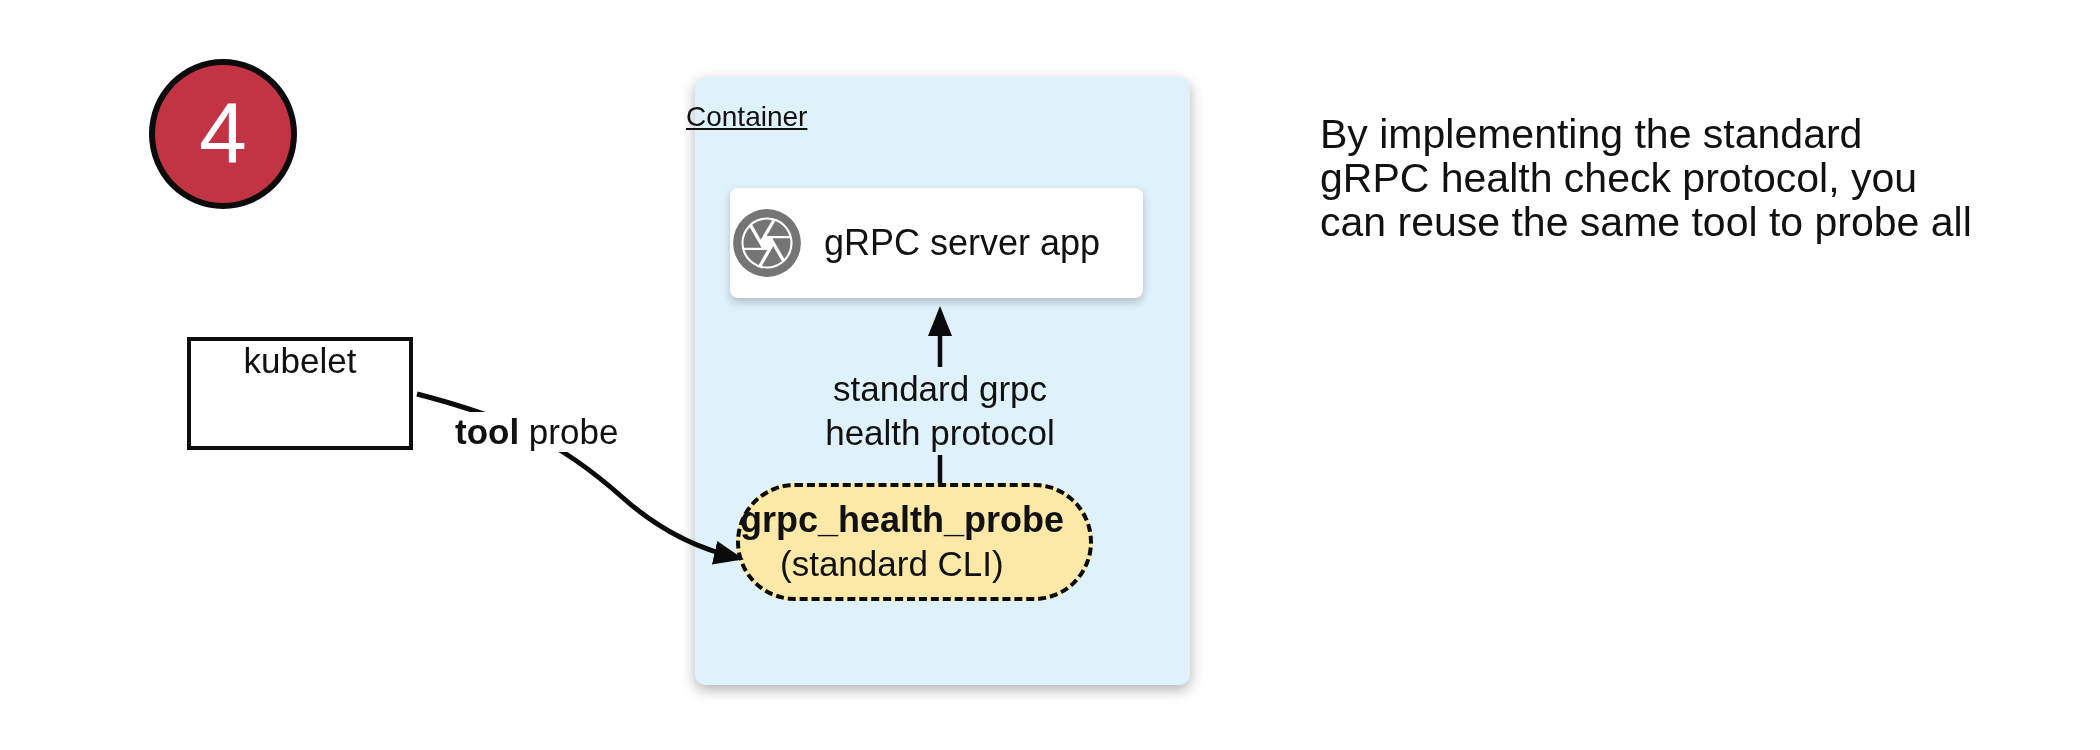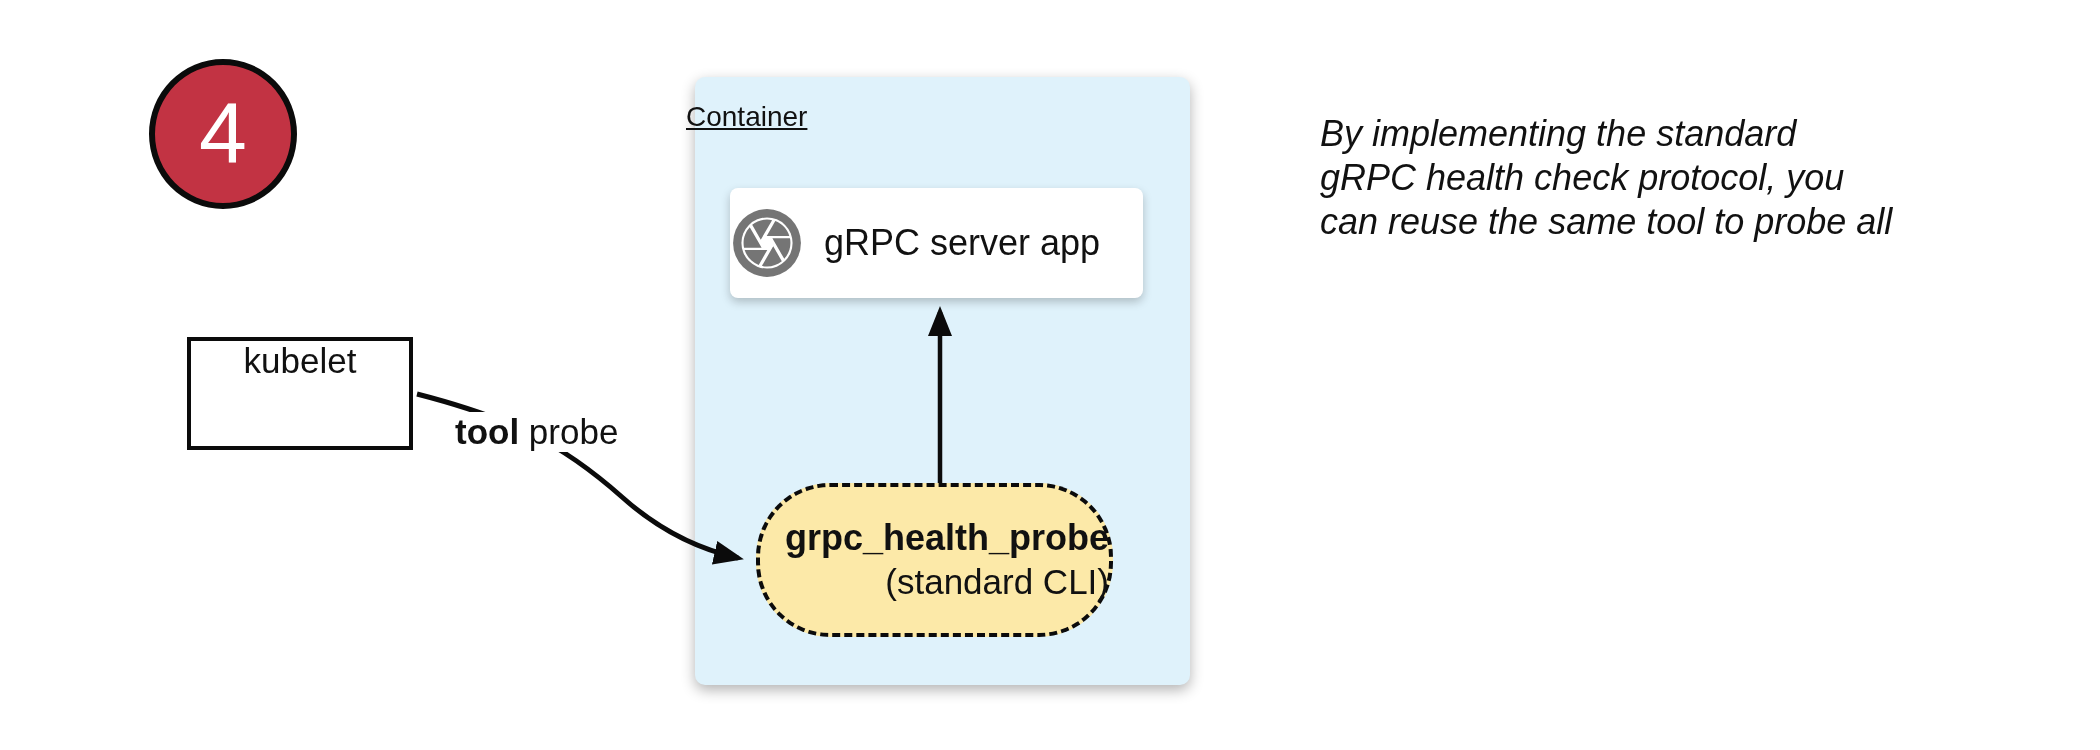--- a/index.html
+++ b/index.html
@@ -35,40 +35,40 @@
   .server-box{
     left:730px;top:188px;width:413px;height:110px;background:#ffffff;border-radius:8px;
     box-shadow:0 4px 10px rgba(0,0,0,0.22);
     display:flex;align-items:center;box-sizing:border-box;
   }
   .server-icon{width:74px;height:74px;flex:0 0 auto;}
   .server-label{font-size:36px;margin-left:20px;}
 
   
   .probe-pill{
-    left:756px;top:483px;width:357px;height:154px;background:#FCE9A8;
+    left:736px;top:483px;width:357px;height:118px;background:#FCE9A8;
     border:4.5px dashed #0b0b0b;border-radius:74px;box-sizing:border-box;
-    display:flex;flex-direction:column;align-items:flex-end;justify-content:center;
+    display:flex;flex-direction:column;align-items:flex-start;justify-content:center;
     text-align:center;line-height:44px;
   }
   .probe-line1{font-size:36px;font-weight:bold;}
   .probe-line2{font-size:35px;margin-left:40px;}
 
   
   .protocol-label{
     left:790px;top:367px;width:300px;text-align:center;
     font-size:35px;line-height:44px;background:#DFF2FB;
   }
   .exec-label{
     left:449px;top:412px;font-size:35px;background:#ffffff;padding:0 6px;white-space:nowrap;
   }
   .exec-bold{font-weight:bold;}
 
   
-  .caption{left:1320px;top:112px;font-size:36px;line-height:44px;font-style:italic;}
+  .caption{left:1320px;top:112px;font-size:41px;line-height:44px;}
 
   .arrows{left:0;top:0;width:2100px;height:750px;pointer-events:none;}
 </style>
 </head>
 <body>
 
 <div class="stage">
 
   <div class="abs badge">
     <span class="badge-num">4</span>
@@ -102,20 +102,24 @@
       <marker id="ah" markerUnits="userSpaceOnUse" markerWidth="32" markerHeight="26" refX="24" refY="13" orient="auto">
         <path d="M0,1 L30,13 L0,25 Z" fill="#0b0b0b"></path>
       </marker>
     </defs>
 
     <line x1="940" y1="483" x2="940" y2="312" stroke="#0b0b0b" stroke-width="4.5" marker-end="url(#ah)"></line>
 
     <path d="M 417 394 C 510 418, 560 442, 622 497 C 660 531, 698 549, 738 558" fill="none" stroke="#0b0b0b" stroke-width="5" marker-end="url(#ah)"></path>
   </svg>
 
+  <div class="abs protocol-label">
+    <div>standard grpc</div>
+    <div>health protocol</div>
+  </div>
 
   <div class="abs exec-label">
     <span class="exec-bold">tool</span><span> probe</span>
   </div>
 
   <div class="abs caption">
     <div>By implementing the standard</div>
     <div>gRPC health check protocol, you</div>
     <div>can reuse the same tool to probe all</div>
   </div>

